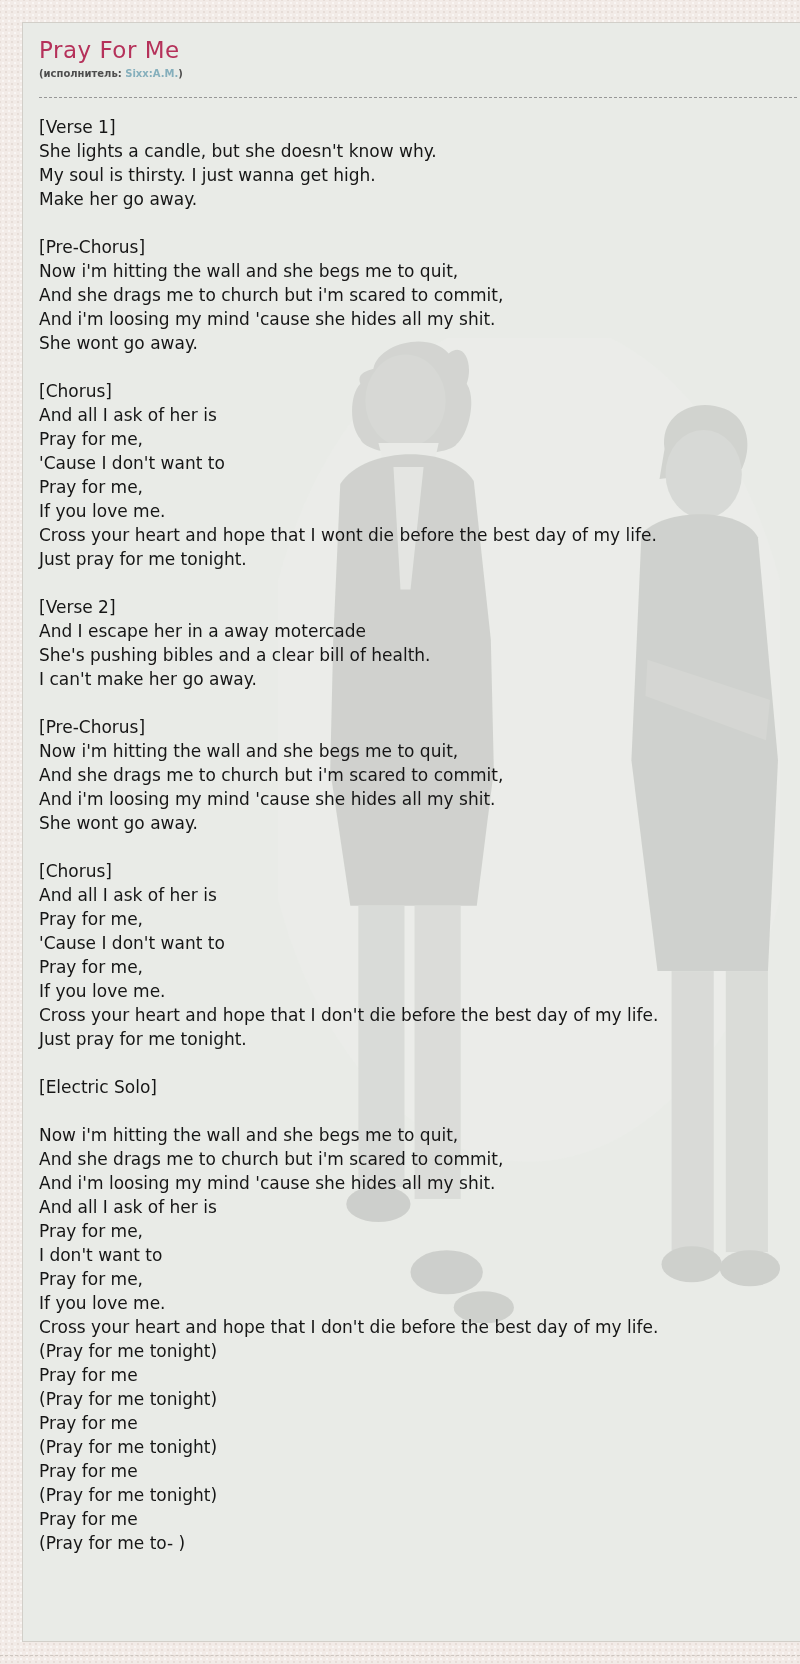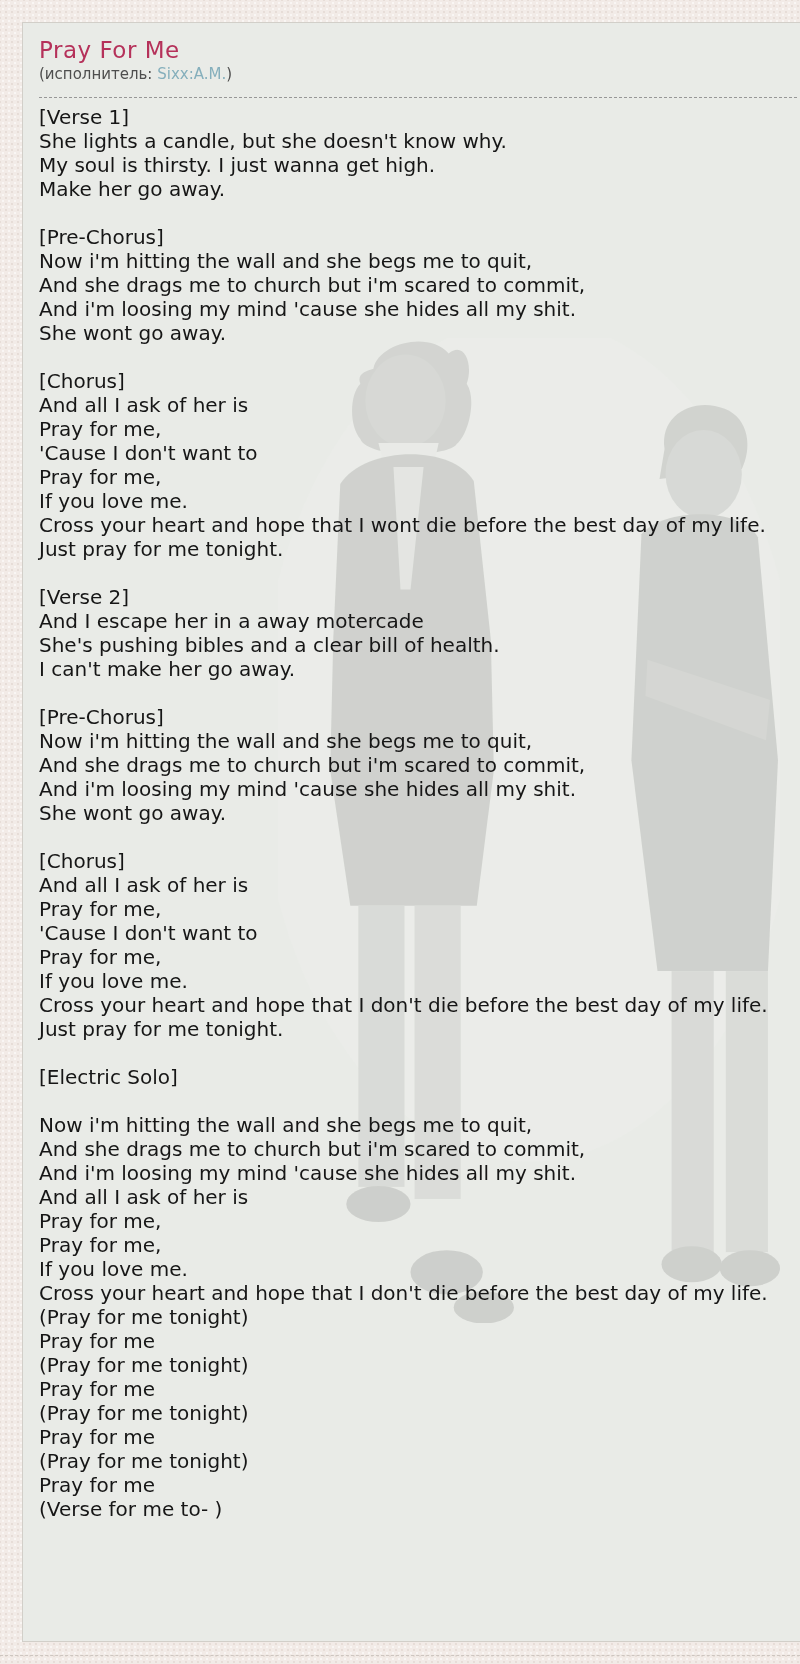--- a/index.html
+++ b/index.html
@@ -38,32 +38,33 @@
   }
   .content{position:relative;z-index:1;}
   h1.song-title{
     margin:0;padding:0;
     font-size:23px;line-height:27px;
     font-weight:500;
     letter-spacing:0.5px;
     color:var(--title-color,#b5315a);
   }
   .subtitle{
-    font-size:15px;line-height:20px;
+    font-size:10px;line-height:20px;
     color:#4e4e4e;
     padding-bottom:13px;
     border-bottom:1px dashed #979797;
+    font-weight:bold;
   }
   .artist-link{
     color:var(--artist-link,#85afbc);
     text-decoration:none;
   }
   .lyrics{
-    margin-top:7px;
-    font-size:20px;
+    margin-top:17px;
+    font-size:17px;
     line-height:24px;
     color:var(--text-color,#161616);
   }
   .stanza{margin-bottom:24px;}
   .stanza:last-child{margin-bottom:0;}
   .line{min-height:24px;white-space:pre;}
   .bottom-rule{
     margin-top:13px;
     width:800px;
     border-top:1px dashed #cdc6c0;
@@ -155,30 +156,31 @@
         </div>
         <div class="stanza">
           <div class="line">[Electric Solo]</div>
         </div>
         <div class="stanza">
           <div class="line">Now i'm hitting the wall and she begs me to quit,</div>
           <div class="line">And she drags me to church but i'm scared to commit,</div>
           <div class="line">And i'm loosing my mind 'cause she hides all my shit.</div>
           <div class="line">And all I ask of her is</div>
           <div class="line">Pray for me,</div>
+          <div class="line">I don't want to</div>
           <div class="line">Pray for me,</div>
           <div class="line">If you love me.</div>
           <div class="line">Cross your heart and hope that I don't die before the best day of my life.</div>
           <div class="line">(Pray for me tonight)</div>
           <div class="line">Pray for me</div>
           <div class="line">(Pray for me tonight)</div>
           <div class="line">Pray for me</div>
           <div class="line">(Pray for me tonight)</div>
           <div class="line">Pray for me</div>
           <div class="line">(Pray for me tonight)</div>
           <div class="line">Pray for me</div>
-          <div class="line">(Verse for me to- )</div>
+          <div class="line">(Pray for me to- )</div>
         </div>
       </div>
   </div>
 </div>
 
 <div class="bottom-rule"></div>
 
 </body></html>

